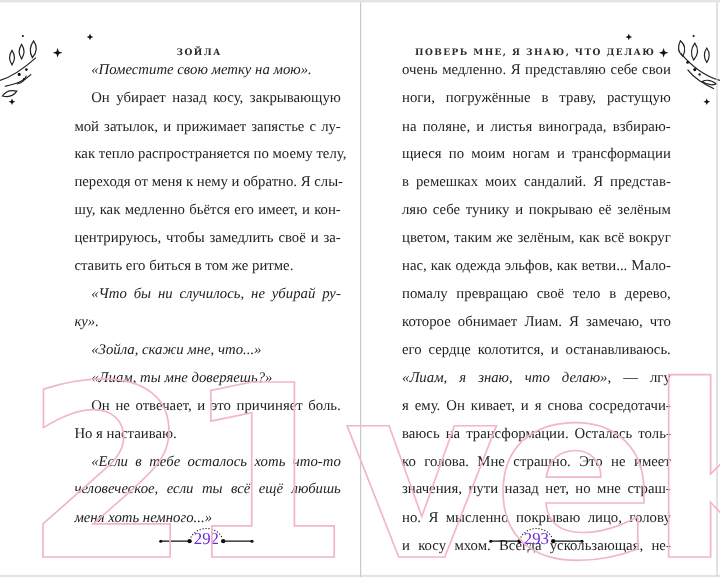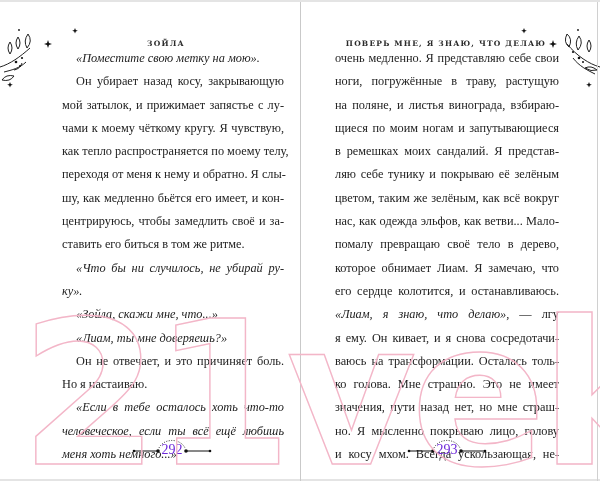--- a/index.html
+++ b/index.html
@@ -102,21 +102,20 @@
         <path d="M10 60 l0.8 2 l2 0.8 l-2 0.8 l-0.8 2 l-0.8 -2 l-2 -0.8 l2 -0.8z"></path>
       </g>
     </svg>
 
     <div class="running-head">ЗОЙЛА</div>
 
     <div class="body-text" id="left-body">
         <span class="line italic indent last">«Поместите свою метку на мою».</span>
         <span class="line indent">Он убирает назад косу, закрывающую</span>
         <span class="line ">мой затылок, и прижимает запястье с лу-</span>
-        <span class="line ">чами к моему чёткому кругу. Я чувствую,</span>
         <span class="line ">как тепло распространяется по моему телу,</span>
         <span class="line ">переходя от меня к нему и обратно. Я слы-</span>
         <span class="line ">шу, как медленно бьётся его имеет, и кон-</span>
         <span class="line ">центрируюсь, чтобы замедлить своё и за-</span>
         <span class="line last">ставить его биться в том же ритме.</span>
         <span class="line italic indent">«Что бы ни случилось, не убирай ру-</span>
         <span class="line italic last">ку».</span>
         <span class="line italic indent last">«Зойла, скажи мне, что...»</span>
         <span class="line italic indent last">«Лиам, ты мне доверяешь?»</span>
         <span class="line indent">Он не отвечает, и это причиняет боль.</span>
@@ -162,21 +161,21 @@
         <path d="M68 60 l0.8 2 l2 0.8 l-2 0.8 l-0.8 2 l-0.8 -2 l-2 -0.8 l2 -0.8z"></path>
       </g>
     </svg>
 
     <div class="running-head">ПОВЕРЬ МНЕ, Я ЗНАЮ, ЧТО ДЕЛАЮ</div>
 
     <div class="body-text" id="right-body">
         <span class="line ">очень медленно. Я представляю себе свои</span>
         <span class="line ">ноги, погружённые в траву, растущую</span>
         <span class="line ">на поляне, и листья винограда, взбираю-</span>
-        <span class="line ">щиеся по моим ногам и запутывающиеся</span>
+        <span class="line ">щиеся по моим ногам и трансформации</span>
         <span class="line ">в ремешках моих сандалий. Я представ-</span>
         <span class="line ">ляю себе тунику и покрываю её зелёным</span>
         <span class="line ">цветом, таким же зелёным, как всё вокруг</span>
         <span class="line ">нас, как одежда эльфов, как ветви... Мало-</span>
         <span class="line ">помалу превращаю своё тело в дерево,</span>
         <span class="line ">которое обнимает Лиам. Я замечаю, что</span>
         <span class="line ">его сердце колотится, и останавливаюсь.</span>
         <span class="line mixed"><span class="it">«Лиам, я знаю, что делаю»</span><span>, — лгу</span></span>
         <span class="line ">я ему. Он кивает, и я снова сосредотачи-</span>
         <span class="line ">ваюсь на трансформации. Осталась толь-</span>

